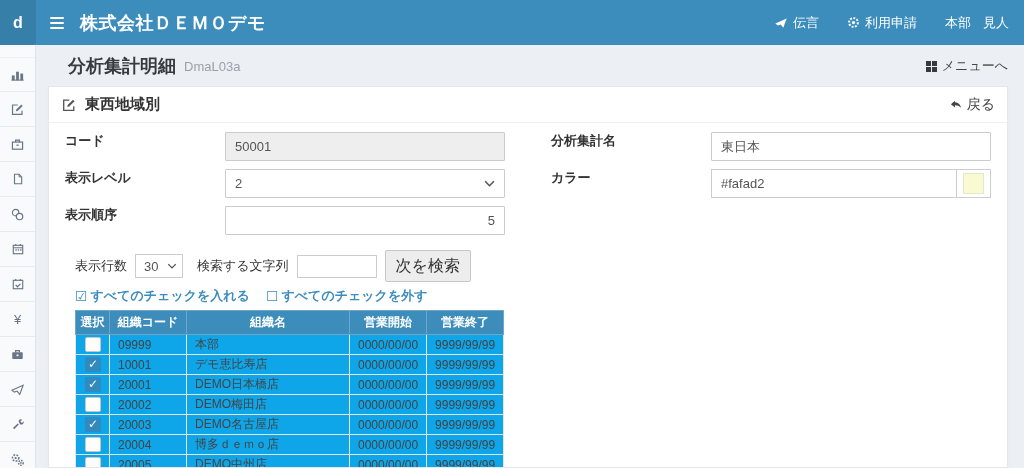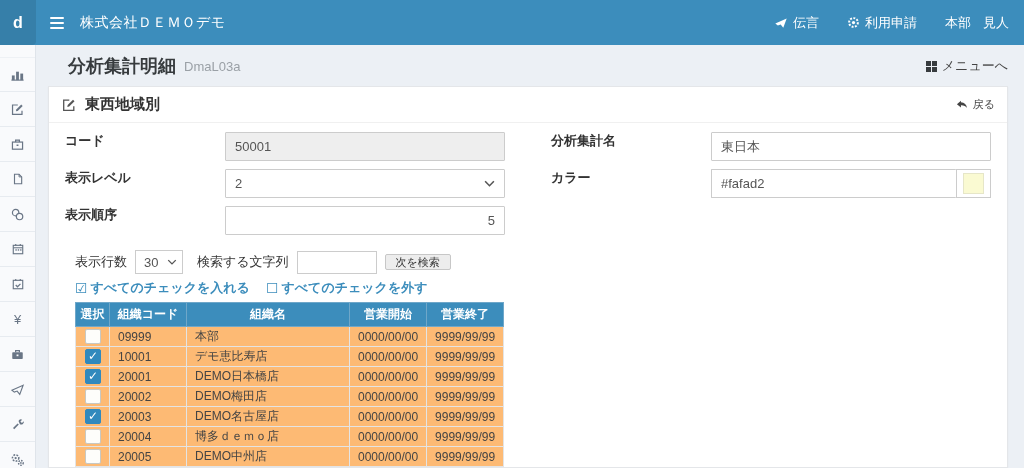--- a/index.html
+++ b/index.html
@@ -6,21 +6,21 @@
   html,body { width:1024px; height:468px; overflow:hidden; }
   body { font-family:"Liberation Sans","DejaVu Sans",sans-serif; font-size:13px; color:#333; background:#ecf0f5; }
 
   
   .topbar { height:45px; display:flex; background:#3c8dbc; }
   .logo { width:36px; height:45px; background:#367fa9; color:#fff; font-weight:bold; font-size:16px;
           display:flex; align-items:center; justify-content:center; border-bottom-right-radius:4px; }
   .topnav { flex:1; display:flex; align-items:center; color:#fff; padding:0 15px 0 14px; }
   .hamburger { display:inline-flex; flex-direction:column; gap:3px; margin-right:16px; cursor:pointer; }
   .hamburger i { width:14px; height:2px; background:#fff; border-radius:1px; }
-  .company { font-weight:normal; font-size:14px; letter-spacing:.5px;text-align:right; }
+  .company { font-weight:bold; font-size:18px; letter-spacing:.5px;text-align:right; }
   .topnav-right { margin-left:auto; display:flex; align-items:flex-start; gap:28px; font-size:13px; }
   .tn-item { display:flex; align-items:center; gap:5px; cursor:pointer; }
   .tn-user { display:flex; gap:12px; }
   .w-icon { display:inline-flex; }
 
   
   .layout { display:flex; height:423px; }
   .sidebar { width:36px; background:#f9fafc; border-right:1px solid #dfe4ea; padding-top:12px; overflow:hidden; }
   .side-item { height:35px; display:flex; align-items:center; justify-content:center; color:#6a7686;
                border-bottom:1px solid #e7ebf0; cursor:pointer; }
@@ -33,21 +33,21 @@
   .page-code { font-size:13px; color:#9aa0a6; margin-left:8px; }
   .menu-link { margin-left:auto; display:flex; align-items:center; gap:5px; color:#444; cursor:pointer; }
   .grid-icon { display:grid; grid-template-columns:5px 5px; grid-auto-rows:5px; gap:1px; }
   .grid-icon i { background:#373b3e; }
 
   
   .box { flex:1; margin:0 16px 0 12px; background:#fff; border:1px solid #e4e6e9;
          box-shadow:0 1px 1px rgba(0,0,0,.05); overflow:hidden; }
   .box-header { display:flex; align-items:center; gap:8px; padding:8px 12px; border-bottom:1px solid #f0f0f0; }
   .box-title { font-size:15px; font-weight:bold; color:#333; }
-  .back-link { margin-left:auto; display:flex; align-items:center; gap:4px; color:#444; cursor:pointer; font-size:11px; }
+  .back-link { margin-left:auto; display:flex; align-items:center; gap:4px; color:#444; cursor:pointer; font-size:14px; }
 
   .form-area { padding:9px 16px 0 16px; }
   .form-grid { display:grid; grid-template-columns:1fr 1fr; column-gap:46px; row-gap:8px; }
   .field { display:flex; align-items:flex-start; }
   .field > label { width:160px; flex-shrink:0; font-weight:bold; font-size:13px; color:#333; }
   .ctrl { flex:1; height:29px; border:1px solid #ccc; border-radius:1px; background:#fff; font-size:13px;
           color:#555; padding:0 9px; font-family:inherit; }
   input.ctrl { width:100%; outline:none; }
   .ro { background:#eeeeee; }
   .num { text-align:right; }
@@ -56,32 +56,32 @@
   .color-group input { border-right:none; }
   .addon { width:35px; height:29px; border:1px solid #ccc; background:#fff; display:flex;
            align-items:center; justify-content:center; }
   .swatch { width:21px; height:21px; border:1px solid #e6e6c8; }
 
   
   .search-row { display:flex; align-items:center; gap:8px; margin:15px 0 5px 10px; font-size:13px; color:#333; }
   .mini-select { width:48px; height:24px; border:1px solid #ccc; background:#fff; display:flex;
                  align-items:center; justify-content:space-between; padding:0 5px 0 8px; color:#555; cursor:pointer; }
   .search-input { width:80px; height:23px; border:1px solid #ccc; padding:0 6px; font-size:13px; font-family:inherit; outline:none; }
-  .btn { height:16px; padding:0 10px; background:#ededed; border:1px solid #c7c7c7; border-radius:2px;
-         font-size:11px; color:#333; cursor:pointer; font-family:inherit; }
+  .btn { height:32px; padding:0 10px; background:#ededed; border:1px solid #c7c7c7; border-radius:2px;
+         font-size:16px; color:#333; cursor:pointer; font-family:inherit; }
 
   .links-row { display:flex; gap:16px; margin:4px 0 5px 10px; font-size:13px; font-weight:bold; color:#3c8dbc; }
   .chk-link { display:flex; align-items:center; gap:3px; cursor:pointer; }
   .chk-glyph { font-size:14px; }
 
   
   .orgtable { border-collapse:collapse; margin-left:10px; font-size:12px; table-layout:fixed; }
   .orgtable th { background:#3c8dbc; color:#fff; font-weight:bold; padding:3px 4px; text-align:center;
                  border:1px solid #6fa7c9; height:20px; }
-  .orgtable td { border:1px solid #e4e4e4; padding:1px 8px; color:#444; height:19px; background:#fdba74; }
+  .orgtable td { border:1px solid #e4e4e4; padding:1px 8px; color:#444; height:19px; background:#0ea5e9; }
   .orgtable td.c { text-align:center; padding:1px 2px; }
   .cb { display:inline-block; width:16px; height:15px; border:1px solid #c8c8c2; border-radius:2px;
         background:#fdfdfb; vertical-align:middle; position:relative; cursor:pointer; }
   .cb.checked { background:#3189bd; border-color:#3189bd; }
   .cb.checked::after { content:"✓"; position:absolute; left:2.5px; top:-1px; color:#fff; font-size:12px; font-weight:bold; }
 </style>
 </head>
 <body>
 
 <div class="topbar">

